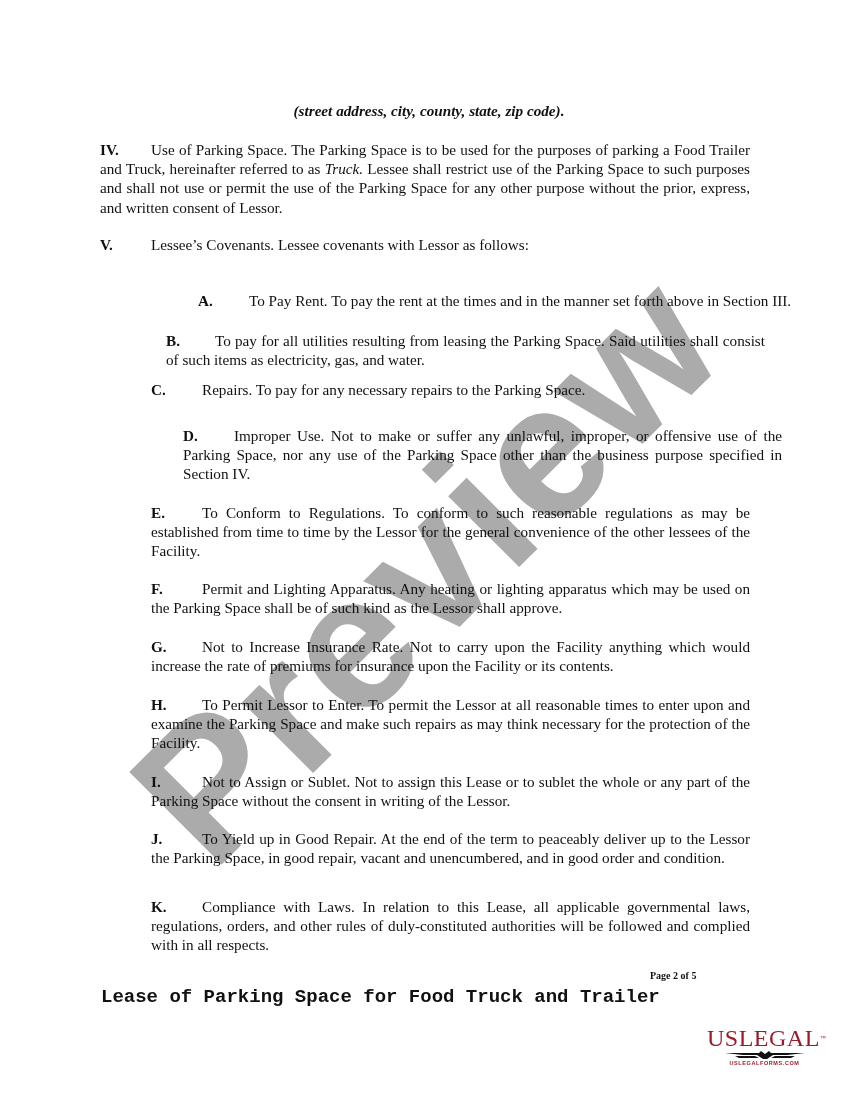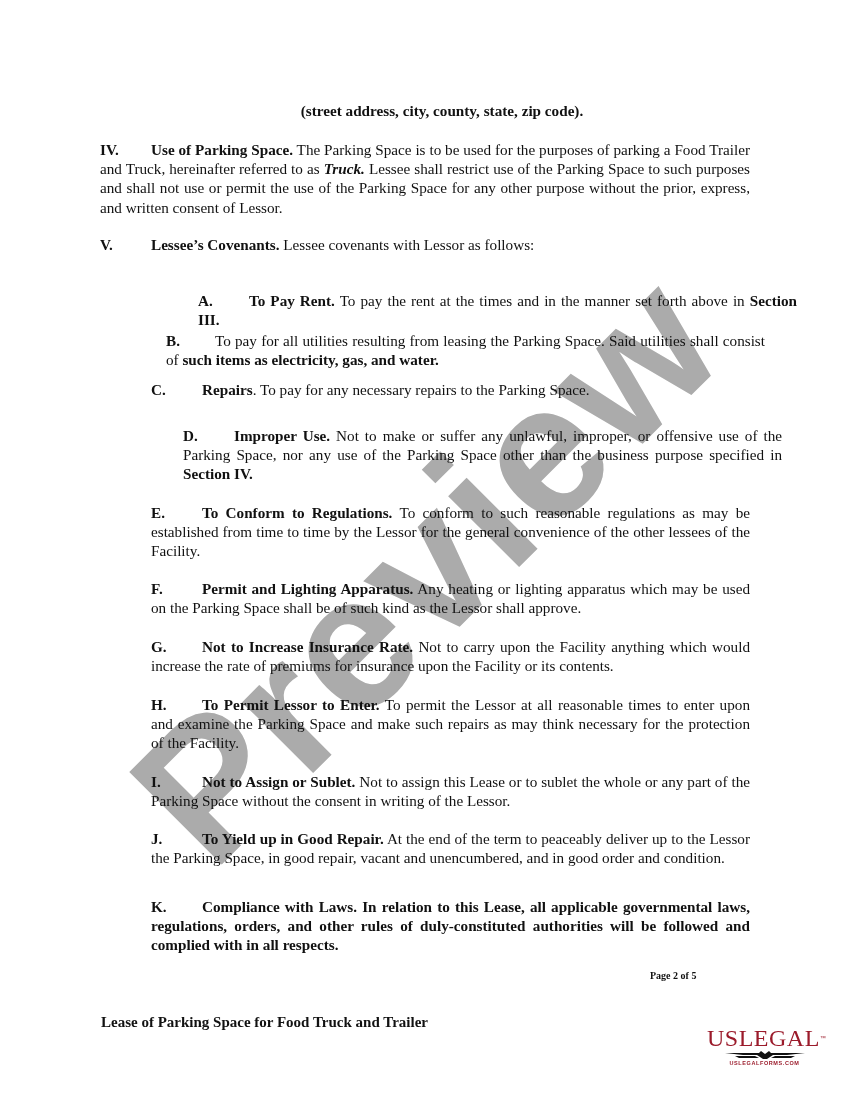--- a/index.html
+++ b/index.html
@@ -3,28 +3,28 @@
 <meta charset="utf-8">
 <style>
   html, body { margin:0; padding:0; background:#ffffff; }
   body { width:850px; height:1100px; position:relative; overflow:hidden;
          font-family:"Liberation Serif", "DejaVu Serif", serif; color:#111; }
   .watermark { position:absolute; left:425px; top:568px; width:0; height:0; z-index:0; }
   .watermark span { position:absolute; left:0; top:0; transform:translate(-50%,-50%) rotate(-45deg);
          font-family:"Liberation Sans", "DejaVu Sans", sans-serif; font-weight:bold;
          font-size:190px; color:#ababab; letter-spacing:2px; white-space:nowrap; line-height:1; }
   .page { position:absolute; left:100px; top:0; width:650px; z-index:1; font-size:15.2px; line-height:19.2px; }
-  .subtitle { position:absolute; top:101px; left:17px; width:650px; text-align:center; font-weight:bold; }
+  .subtitle { position:absolute; top:101px; left:4px; width:650px; text-align:center; font-weight:bold; font-style:italic; }
   .p { position:absolute; left:0; width:650px; text-align:justify; }
   .sub { position:absolute; left:51px; width:599px; text-align:justify; }
   .num { display:inline-block; font-weight:bold; }
   .sec-num { width:51px; }
   .sub-num { width:51px; }
-  b { font-weight:bold; }
-  .footer-left { position:absolute; left:101px; top:1014px; font-size:15px; font-weight:bold; z-index:1; }
+  b { font-weight:normal; }
+  .footer-left { position:absolute; left:101px; top:986px; font-size:19px; font-weight:bold; z-index:1;font-family:Liberation Mono, monospace; }
   .footer-right { position:absolute; left:650px; top:970px; font-size:10px; z-index:1;font-weight:bold; }
   .logo { position:absolute; left:707px; top:1026px; width:115px; height:42px; z-index:1; text-align:center; }
   .logo-text { font-family:"Liberation Serif", serif; color:#9b1b2b; font-size:24px; line-height:24px; letter-spacing:0.5px; }
   .logo-tm { font-size:6px; vertical-align:top; color:#9b1b2b; font-family:"Liberation Sans", sans-serif; }
   .logo-wings { display:block; margin:1px auto 0; }
   .logo-url { font-family:"Liberation Sans", sans-serif; font-size:5.5px; font-weight:bold; color:#9b1b2b; letter-spacing:0.6px; line-height:7px; }
 </style>
 </head>
 <body>
 

